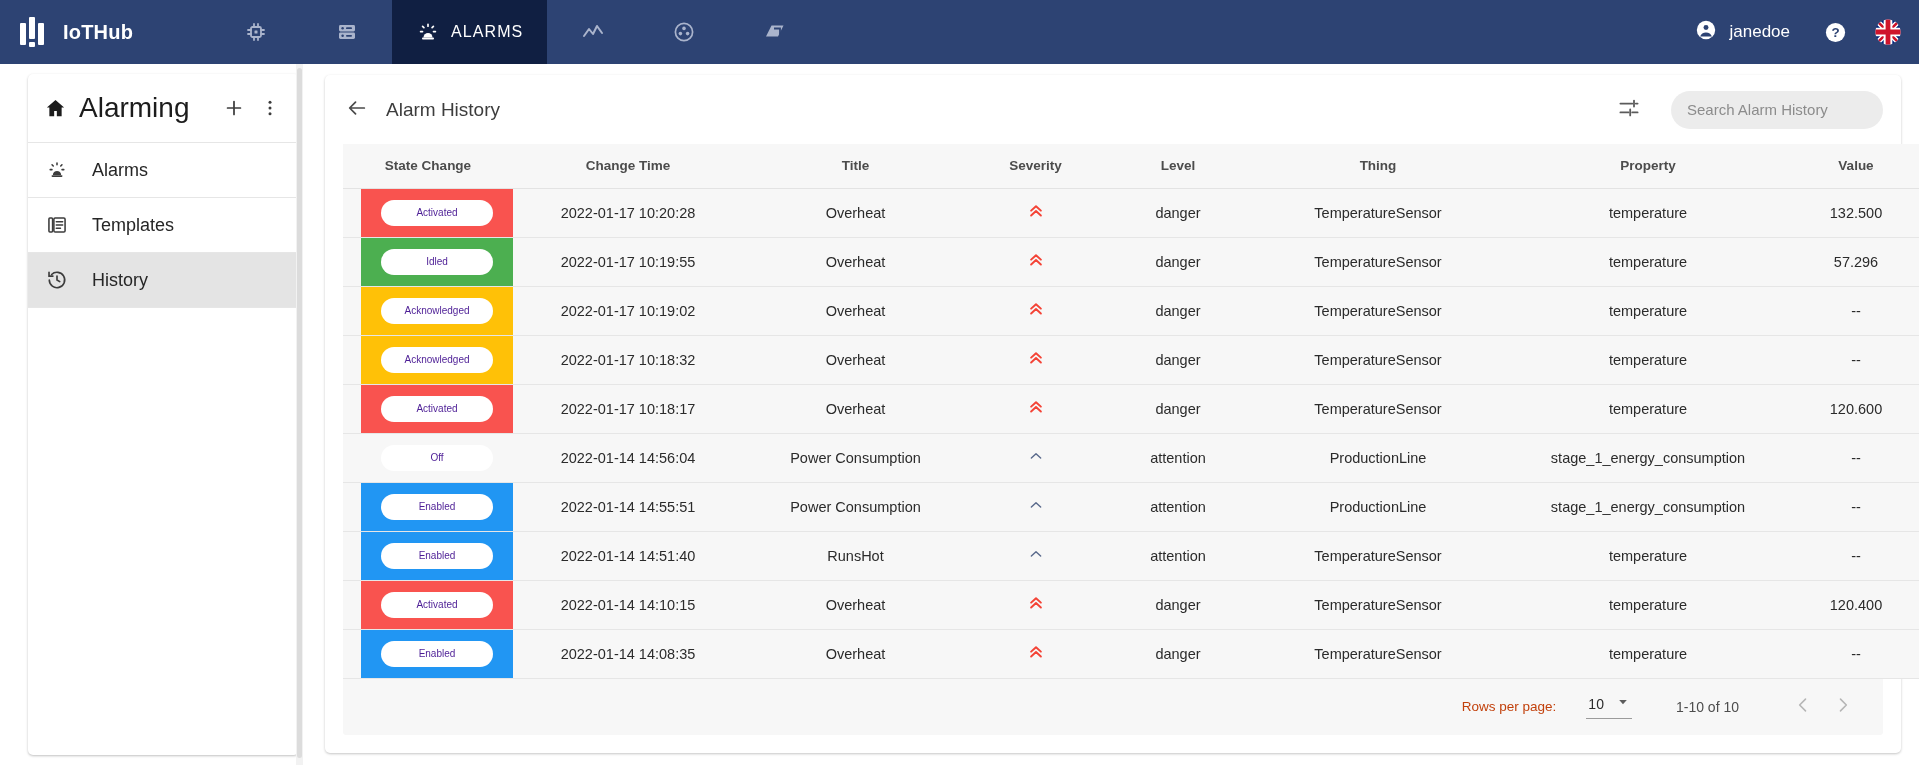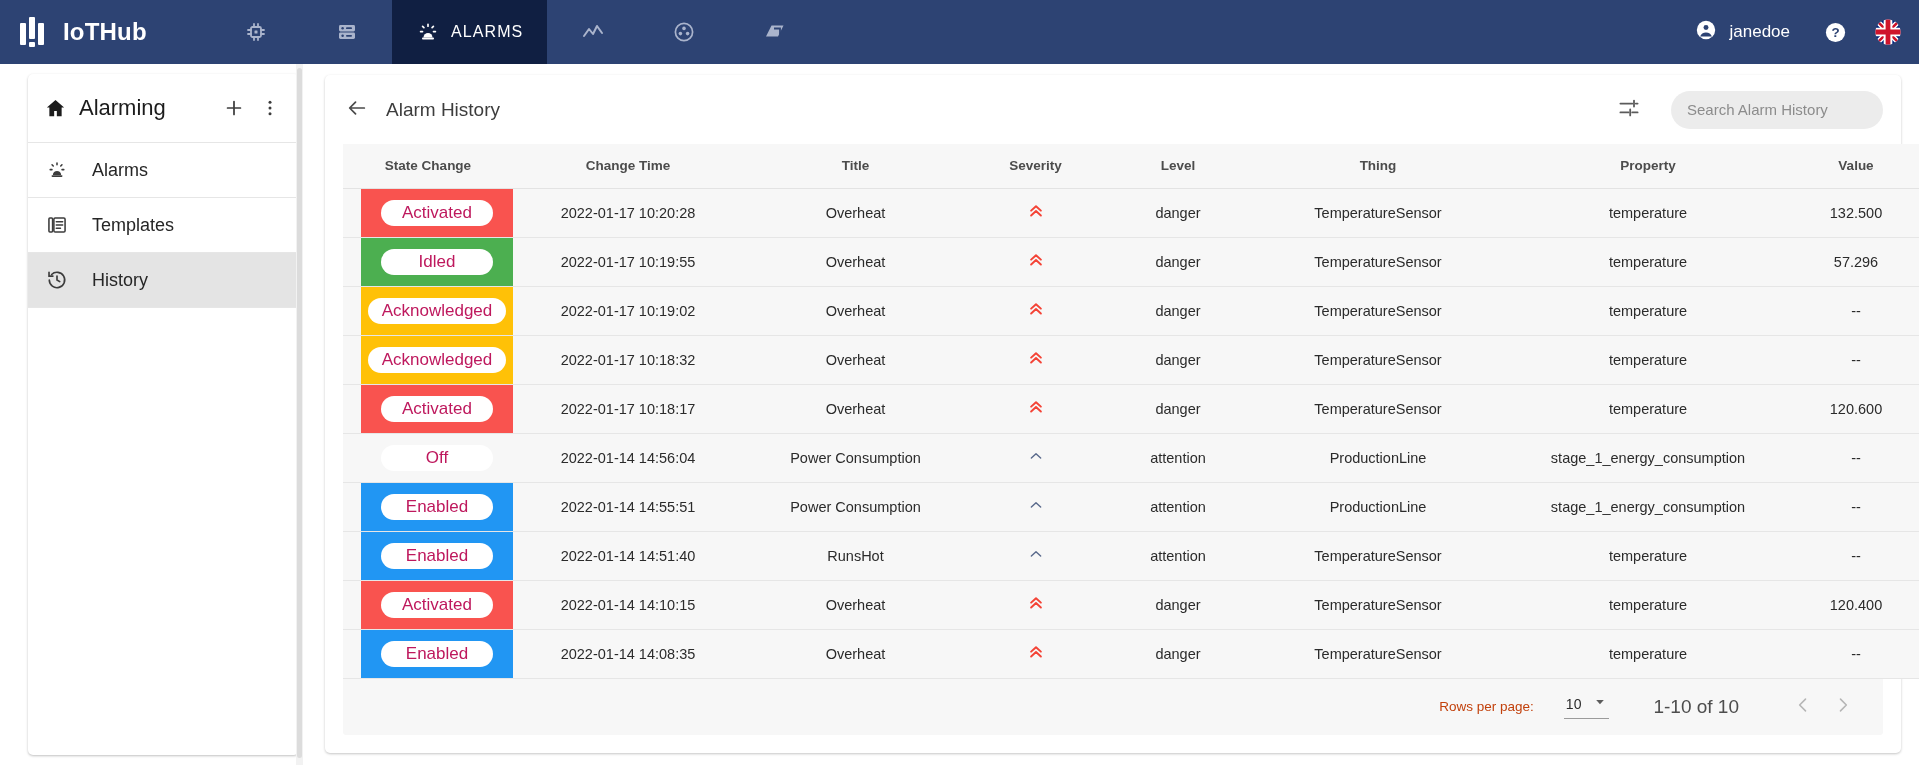--- a/index.html
+++ b/index.html
@@ -9,21 +9,21 @@
     background: #ffffff; overflow: hidden;
   }
 
   
   #topbar {
     position: absolute; top: 0; left: 0; width: 1919px; height: 64px;
     background: #2d4373; display: flex; align-items: center;
   }
   #brand { display: flex; align-items: center; height: 64px; padding-left: 18px; width: 210px; }
   #brand .logomark { width: 36px; height: 34px; margin-right: 9px; }
-  #brand .brandtext { color: #ffffff; font-size: 24px; font-weight: 700; letter-spacing: .2px; text-align: right; }
+  #brand .brandtext { color: #ffffff; font-size: 20px; font-weight: 700; letter-spacing: .2px; text-align: right; }
 
   .navitem {
     height: 64px; display: flex; align-items: center; justify-content: center;
     color: #aab4cc; cursor: pointer; position: relative;
   }
   .navitem.iconOnly { width: 91px; }
   .navitem.active { background: #101f42; color: #ffffff; padding: 0 24px; }
   .navitem.active .navlabel {
     color:#ffffff; font-size: 16px; letter-spacing: 1.1px; margin-left: 11px; font-weight: 400;
   }
@@ -42,21 +42,21 @@
     position: absolute; top: 64px; left: 0; width: 303px; height: 701px;
     background: #ffffff;
   }
   #sidecard {
     position: absolute; top: 10px; left: 28px; width: 271px; height: 681px;
     background: #ffffff; border-radius: 5px;
     box-shadow: 0 1px 3px rgba(0,0,0,.16), 0 1px 2px rgba(0,0,0,.10);
   }
   #sidehead { display: flex; align-items: center; height: 68px; padding: 0 16px 0 16px; }
   #sidehead .homeicon { margin-right: 12px; display:flex; }
-  #sidehead .title { font-size: 22px; color: #1c1c1c; font-weight: 400; }
+  #sidehead .title { font-size: 28px; color: #1c1c1c; font-weight: 400; }
   #sidehead .spacer { flex: 1; }
   #sidehead .act { width: 26px; height: 26px; display: flex; align-items: center; justify-content: center;
                    cursor: pointer; color:#3c3c3c; }
   #sidehead .act + .act { margin-left: 10px; }
 
   .sideitem {
     height: 55px; display: flex; align-items: center; padding-left: 18px;
     border-top: 1px solid #e6e6e6; cursor: pointer; color: #262626;
   }
   .sideitem:first-of-type { border-top: none; }
@@ -102,22 +102,22 @@
   tbody td {
     font-size: 14.5px; color: #2b2b2b; text-align: center;
     border-bottom: 1px solid #e6e6e6; background: #f7f7f7; height: 48px;
   }
   td.statecell { padding: 0; position: relative; border-bottom: 1px solid #e6e6e6; }
   .stateband {
     height: 48px; display: flex; align-items: center; justify-content: center;
     margin-left: 18px;
   }
   .statepill {
-    background: #ffffff; border-radius: 16px; color: #be185d;
-    font-size: 17px; height: 26px; line-height: 26px; min-width: 112px;
+    background: #ffffff; border-radius: 16px; color: #4c1d95;
+    font-size: 10px; height: 26px; line-height: 26px; min-width: 112px;
     text-align: center; padding: 0 14px; white-space: nowrap;
   }
   .sev { display: inline-flex; align-items: center; justify-content: center; }
 
   
   .c-state { width: 170px; }
   .c-time  { width: 230px; }
   .c-title { width: 225px; }
   .c-sev   { width: 135px; }
   .c-level { width: 150px; }
@@ -130,21 +130,21 @@
     height: 56px; margin: 0 18px; background: #f7f7f7; border-radius: 0 0 3px 3px;
     display: flex; align-items: center; justify-content: flex-end; padding-right: 20px;
   }
   #paginator .rpp-label { font-size: 13.5px; color: #c2410c; }
   #rpp-select {
     display: flex; align-items: center; margin-left: 30px; border-bottom: 1px solid #9b9b9b;
     padding: 0 2px 5px 2px; cursor: pointer; min-width: 44px; justify-content: space-between;
   }
   #rpp-select .v { font-size: 14px; color: #2b2b2b; }
   #rpp-select .caret { margin-left: 12px; }
-  #range { font-size: 19px; color: #4d4d4d; margin-left: 44px; }
+  #range { font-size: 14px; color: #4d4d4d; margin-left: 44px; }
   .pgbtn { width: 40px; height: 40px; display:flex; align-items:center; justify-content:center;
            cursor:pointer; color:#b6b6b6; }
   #prevbtn { margin-left: 44px; }
 </style>
 </head>
 <body>
 
 <div id="topbar">
 
   <div id="brand">

